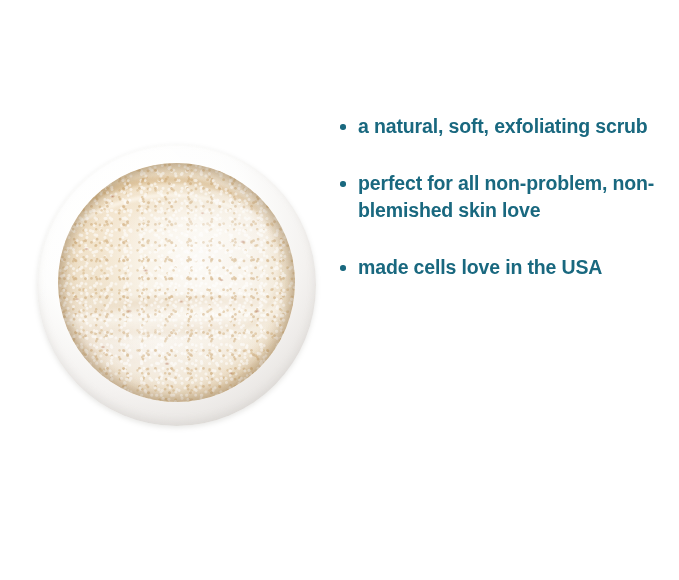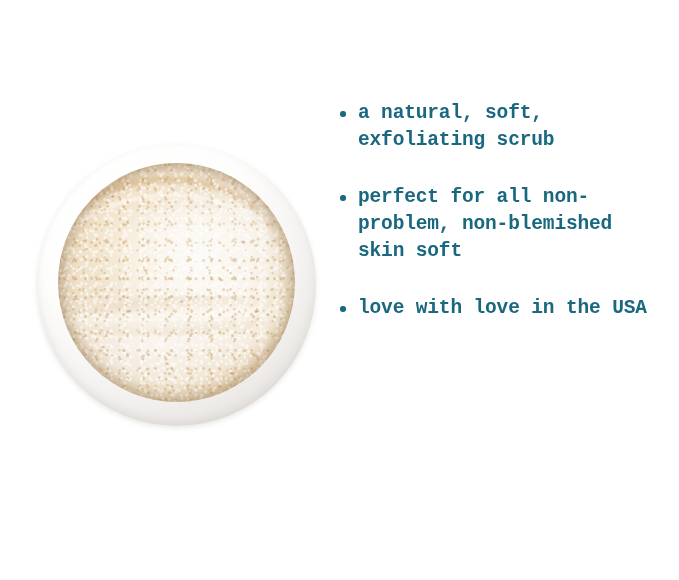--- a/index.html
+++ b/index.html
@@ -219,27 +219,26 @@
     left: 337px;
     top: 96px;
     width: 332px;
     margin: 0;
     padding: 0;
     list-style: none;
   }
   .benefit-item {
     position: relative;
     padding-left: 21px;
-    margin: 4px 0 30px 0;
+    margin: 17px 0 30px 0;
     color: #19687f;
     font-size: 19.5px;
     font-weight: bold;
     line-height: 27px;
     letter-spacing: -0.15px;
-    font-family: Liberation Mono, monospace;
   }
   .benefit-item:last-child {
     margin-bottom: 0;
   }
   .benefit-bullet {
     position: absolute;
     left: 3px;
     top: 11px;
     width: 5.5px;
     height: 5.5px;
@@ -268,19 +267,19 @@
   </div>
 </div>
 
 <ul id="benefits-list">
   <li class="benefit-item">
     <span class="benefit-bullet"></span>
     <span>a natural, soft, exfoliating scrub</span>
   </li>
   <li class="benefit-item">
     <span class="benefit-bullet"></span>
-    <span>perfect for all non-problem, non-blemished skin soft</span>
+    <span>perfect for all non-problem, non-blemished skin love</span>
   </li>
   <li class="benefit-item">
     <span class="benefit-bullet"></span>
-    <span>love with love in the USA</span>
+    <span>made cells love in the USA</span>
   </li>
 </ul>
 
 </body></html>

